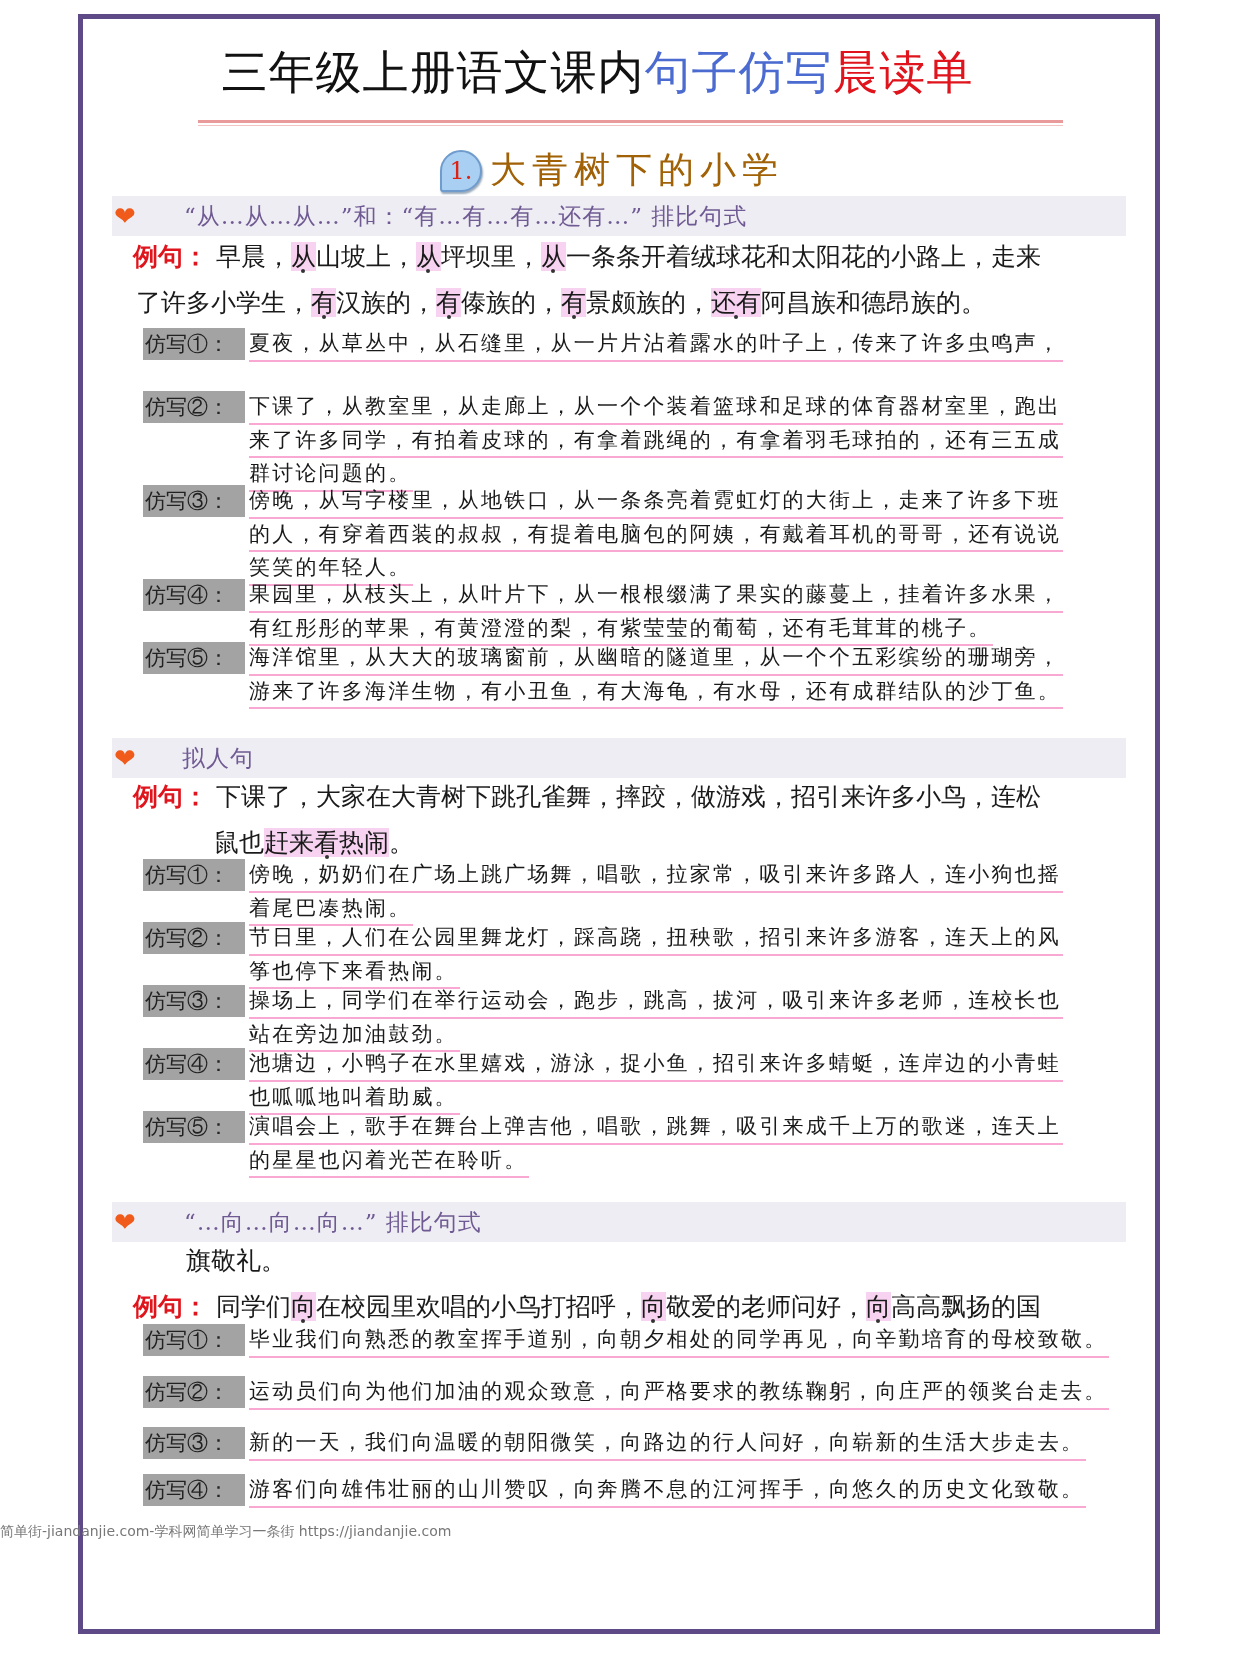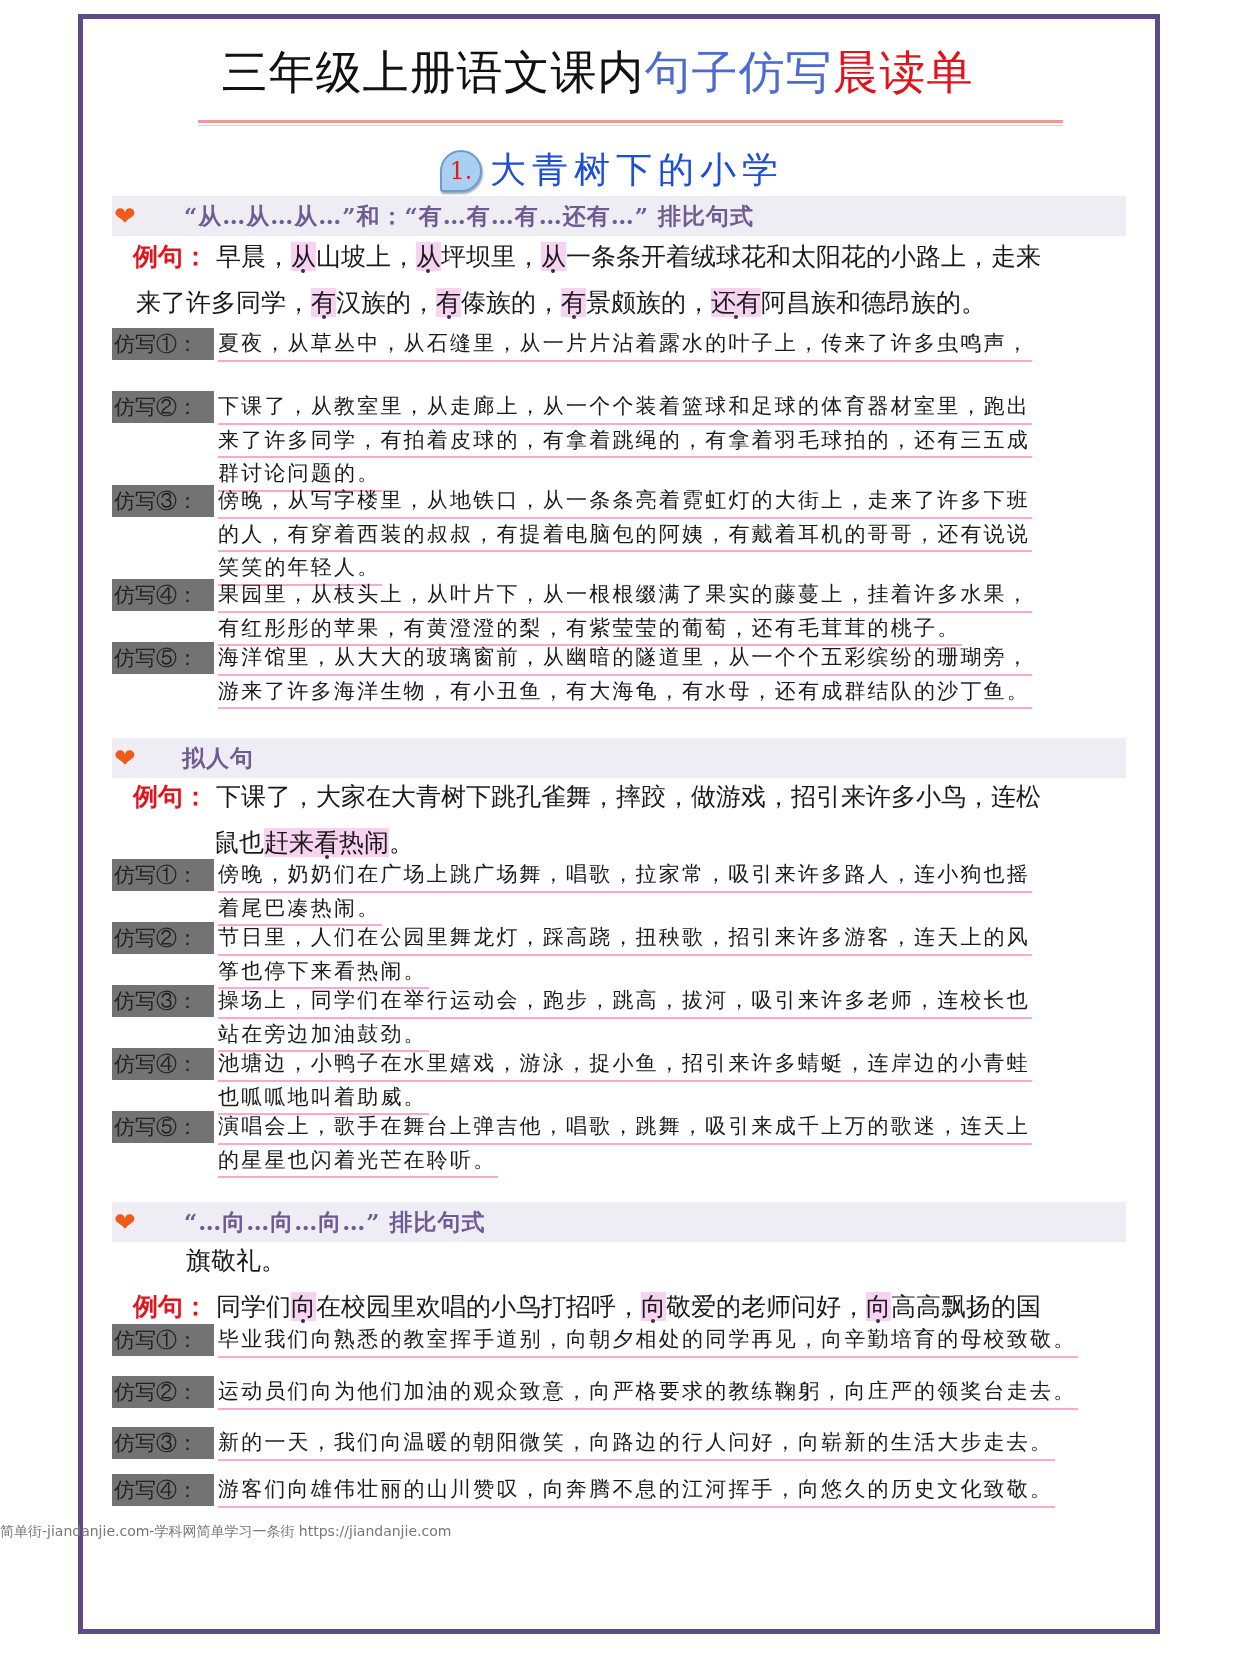--- a/index.html
+++ b/index.html
@@ -4,30 +4,30 @@
 <style>
   html,body{margin:0;padding:0;background:#fff;}
   body{width:1243px;height:1655px;position:relative;font-family:"DejaVu Serif","Liberation Serif",serif;color:#1a1a1a;overflow:hidden;}
   .frame{position:absolute;left:78px;top:14px;width:1082px;height:1620px;border:5px solid #5e4a86;box-sizing:border-box;}
   .title{position:absolute;top:42px;left:0;width:1195px;text-align:center;font-size:46px;letter-spacing:1px;font-family:Liberation Sans, sans-serif;}
   .title .t1{color:#111;} .title .t2{color:#4b6bd1;} .title .t3{color:#e0141c;}
   .rule{position:absolute;left:198px;top:120px;width:865px;height:3px;background:#e99a9a;}
   .rule2{position:absolute;left:198px;top:125px;width:865px;height:1px;background:#f3c3c3;}
   .lesson{position:absolute;top:146px;left:440px;display:flex;align-items:center;gap:8px;}
   .badge{width:42px;height:42px;background:#a9cff3;border:2px solid #6f9ccc;border-radius:50% 50% 50% 8%;box-sizing:border-box;color:#d21;font-size:24px;display:flex;align-items:center;justify-content:center;box-shadow:1px 2px 2px #9ab;}
-  .lesson-title{color:#1d4ed8;font-size:36px;letter-spacing:6px;}
+  .lesson-title{color:#a16207;font-size:36px;letter-spacing:6px;}
   .sec-head{position:absolute;left:112px;width:1014px;height:40px;background:#eeedf3;display:flex;align-items:center;}
   .heart{color:#f05a1a;font-size:26px;margin-left:2px;width:70px;}
-  .sec-label{color:#6f5a93;font-size:23px;font-weight:bold;letter-spacing:1px;}
+  .sec-label{color:#6f5a93;font-size:23px;font-weight:normal;letter-spacing:1px;}
   .example{position:absolute;left:112px;width:1000px;font-size:25px;line-height:46px;}
   .ex-label{color:#e0141c;font-weight:bold;font-size:25px;margin-left:21px;}
   .hl{background:#f7d3f1;position:relative;}
   .hl::after{content:"";position:absolute;left:50%;bottom:-2px;width:4px;height:4px;margin-left:-2px;background:#333;border-radius:50%;}
   .item{position:absolute;left:112px;width:1020px;display:flex;}
-  .tag{background:#737373;color:#222;font-size:21px;height:32px;line-height:32px;padding:0 2px;white-space:nowrap;flex:none;width:98px;}
+  .tag{background:#a3a3a3;color:#222;font-size:21px;height:32px;line-height:32px;padding:0 2px;white-space:nowrap;flex:none;width:98px;margin-left:31px;}
   .lines{margin-left:4px;font-size:21px;letter-spacing:2.2px;line-height:31.5px;}
   .lines span{display:block;border-bottom:2px solid #f9a8d4;width:fit-content;padding-right:2px;}
   .footer{position:absolute;top:1523px;left:0;width:1195px;text-align:left;font-size:14px;color:#777;font-family:"DejaVu Sans","Liberation Sans",sans-serif;}
 </style>
 </head>
 <body>
 
 <div class="frame"></div>
 
 <div class="title">
@@ -43,21 +43,21 @@
 
 <div class="sec-head" style="top:196px;">
   <span class="heart">❤</span>
   <span class="sec-label">“从…从…从…”和：“有…有…有…还有…” 排比句式</span>
 </div>
 <div class="example" style="top:234px;">
   <div><span class="ex-label">例句：</span>
     <span>早晨，</span><span class="hl">从</span><span>山坡上，</span><span class="hl">从</span><span>坪坝里，</span><span class="hl">从</span><span>一条条开着绒球花和太阳花的小路上，走来</span>
   </div>
   <div style="padding-left:24px;">
-    <span>来了许多同学，</span><span class="hl">有</span><span>汉族的，</span><span class="hl">有</span><span>傣族的，</span><span class="hl">有</span><span>景颇族的，</span><span class="hl">还有</span><span>阿昌族和德昂族的。</span>
+    <span>了许多小学生，</span><span class="hl">有</span><span>汉族的，</span><span class="hl">有</span><span>傣族的，</span><span class="hl">有</span><span>景颇族的，</span><span class="hl">还有</span><span>阿昌族和德昂族的。</span>
   </div>
 </div>
 
 <div class="item" style="top:328px;">
   <div class="tag">仿写①：</div>
   <div class="lines">
       <span>夏夜，从草丛中，从石缝里，从一片片沾着露水的叶子上，传来了许多虫鸣声，</span>
     </div>
 </div>
 <div class="item" style="top:391px;">

